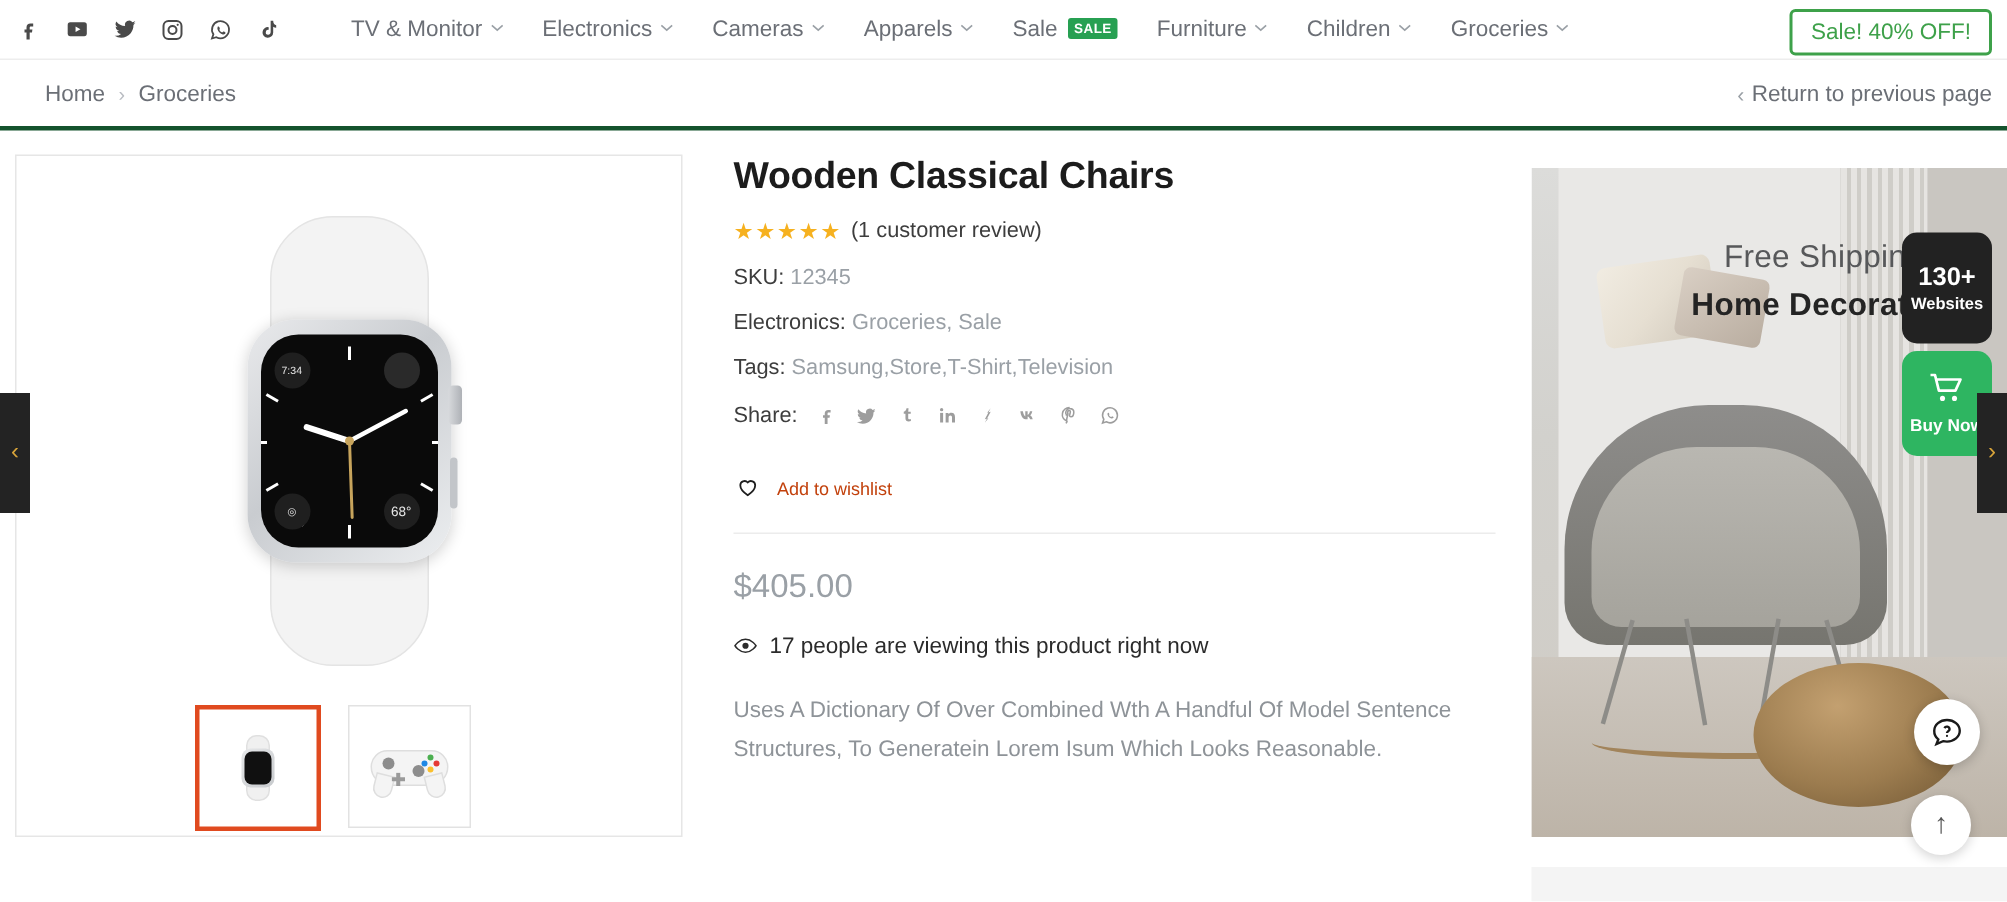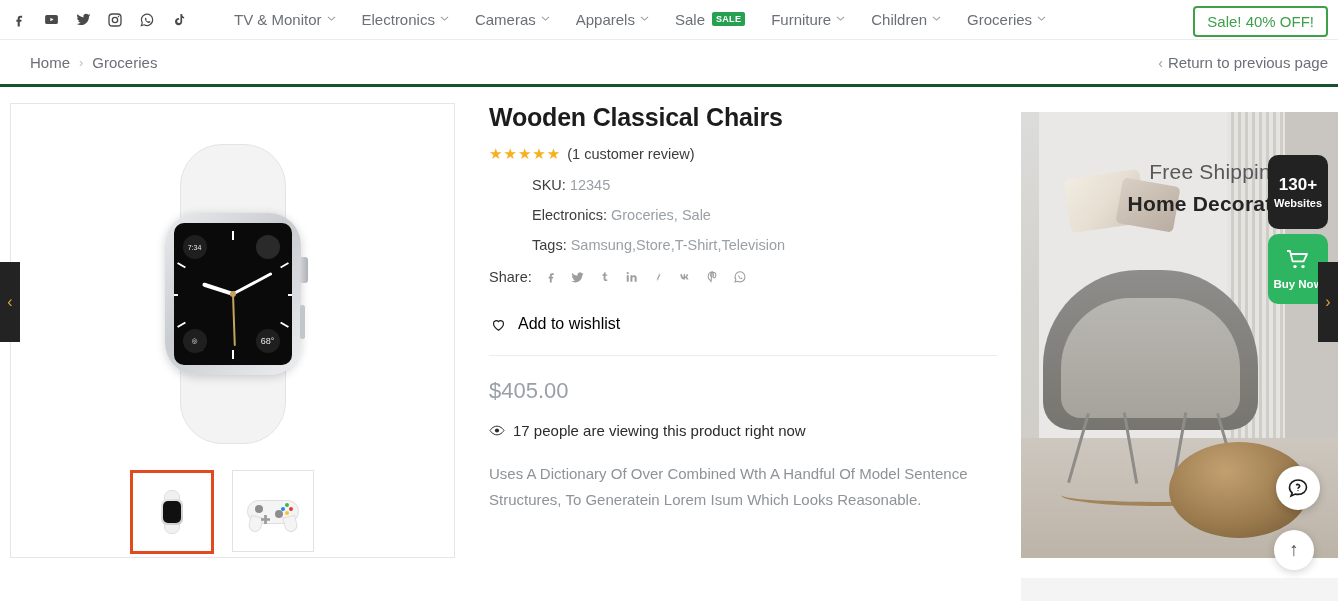--- a/index.html
+++ b/index.html
@@ -80,21 +80,21 @@
   .band-top { top: 0; height: 120px; border-radius: 42px 42px 10px 10px; }
   .band-bot { bottom: 0; height: 120px; border-radius: 10px 10px 42px 42px; }
   .watch-body {
     position:absolute; left:50%; top:50%; transform: translate(-50%,-50%);
     width: 136px; height: 162px; border-radius: 32px;
     background: linear-gradient(135deg,#e9eaec 0%,#c9ccd0 45%,#eceef0 100%);
     box-shadow: 0 2px 10px rgba(0,0,0,.18);
   }
   .watch-screen {
     position:absolute; left: 9px; top: 10px; right: 9px; bottom: 10px;
-    background: #0a0a0a; border-radius: 10px; overflow: hidden;
+    background: #0a0a0a; border-radius: 25px; overflow: hidden;
   }
   .crown {
     position:absolute; right: -7px; top: 44px; width: 9px; height: 26px;
     background: linear-gradient(90deg,#d7d9dc,#aeb1b6); border-radius: 3px;
   }
   .sidebtn {
     position:absolute; right: -4px; top: 92px; width: 5px; height: 34px;
     background: #c2c5c9; border-radius: 3px;
   }
   .dial { position:absolute; inset: 0; }
@@ -141,28 +141,28 @@
                clip-path: polygon(35% 0,65% 0,65% 35%,100% 35%,100% 65%,65% 65%,65% 100%,35% 100%,35% 65%,0 65%,0 35%,35% 35%); }
   .pad .abxy { position:absolute; right:6px; top:9px; width:12px; height:12px; }
   .pad .abxy i { position:absolute; width:4px; height:4px; border-radius:50%; }
 
   
   .details-col { width: 540px; padding: 0 20px 0 24px; }
   h1.ptitle { font-size: 25px; font-weight: bold; color: #1c1c1c; letter-spacing: -0.2px; }
   .rating-row { display:flex; align-items:center; gap:6px; margin-top: 13px; }
   .stars { color: #f6b11f; font-size: 15px; letter-spacing: 1px; display:flex; }
   .review-count { font-size: 14.5px; color: #3d3d3d; }
-  .meta-line { font-size: 14.5px; color: #3d3d3d; margin-top: 14px; margin-left: 43px; }
+  .meta-line { font-size: 14.5px; color: #3d3d3d; margin-top: 14px; }
   .meta-line .muted { color: #9aa0a6; }
   .meta-line a { color: #9aa0a6; text-decoration: none; }
   .share-row { display:flex; align-items:center; gap:11px; margin-top: 16px; font-size:14.5px; color:#3d3d3d;}
   .share-row .shic { color:#9d9d9d; width:16px; height:16px; display:flex; align-items:center; justify-content:center;}
   .actions { margin-top: 30px; }
   .action {
-    display:flex; align-items:flex-end; gap:11px; font-size: 16px; color: #000000;
+    display:flex; align-items:flex-end; gap:11px; font-size: 12px; color: #c2410c;
     margin-bottom: 11px;
   }
   .action .aic { width:18px; height:18px; display:flex; align-items:center; justify-content:center; color:#1f1f1f;}
   .divider { border-top: 1px solid #ececec; margin: 22px 0 0 0; width: 508px; }
   .price { font-size: 22px; color: #9aa0a6; margin-top: 22px; }
   .viewers { display:flex; align-items:center; gap:8px; margin-top: 18px; font-size:15px; color:#2b2b2b;}
   .viewers .eic { width:16px; height:16px; display:flex; align-items:center; justify-content:center;}
   .desc { margin-top: 22px; font-size: 15px; line-height: 1.72; color: #8e9398; width: 480px; }
 
   

